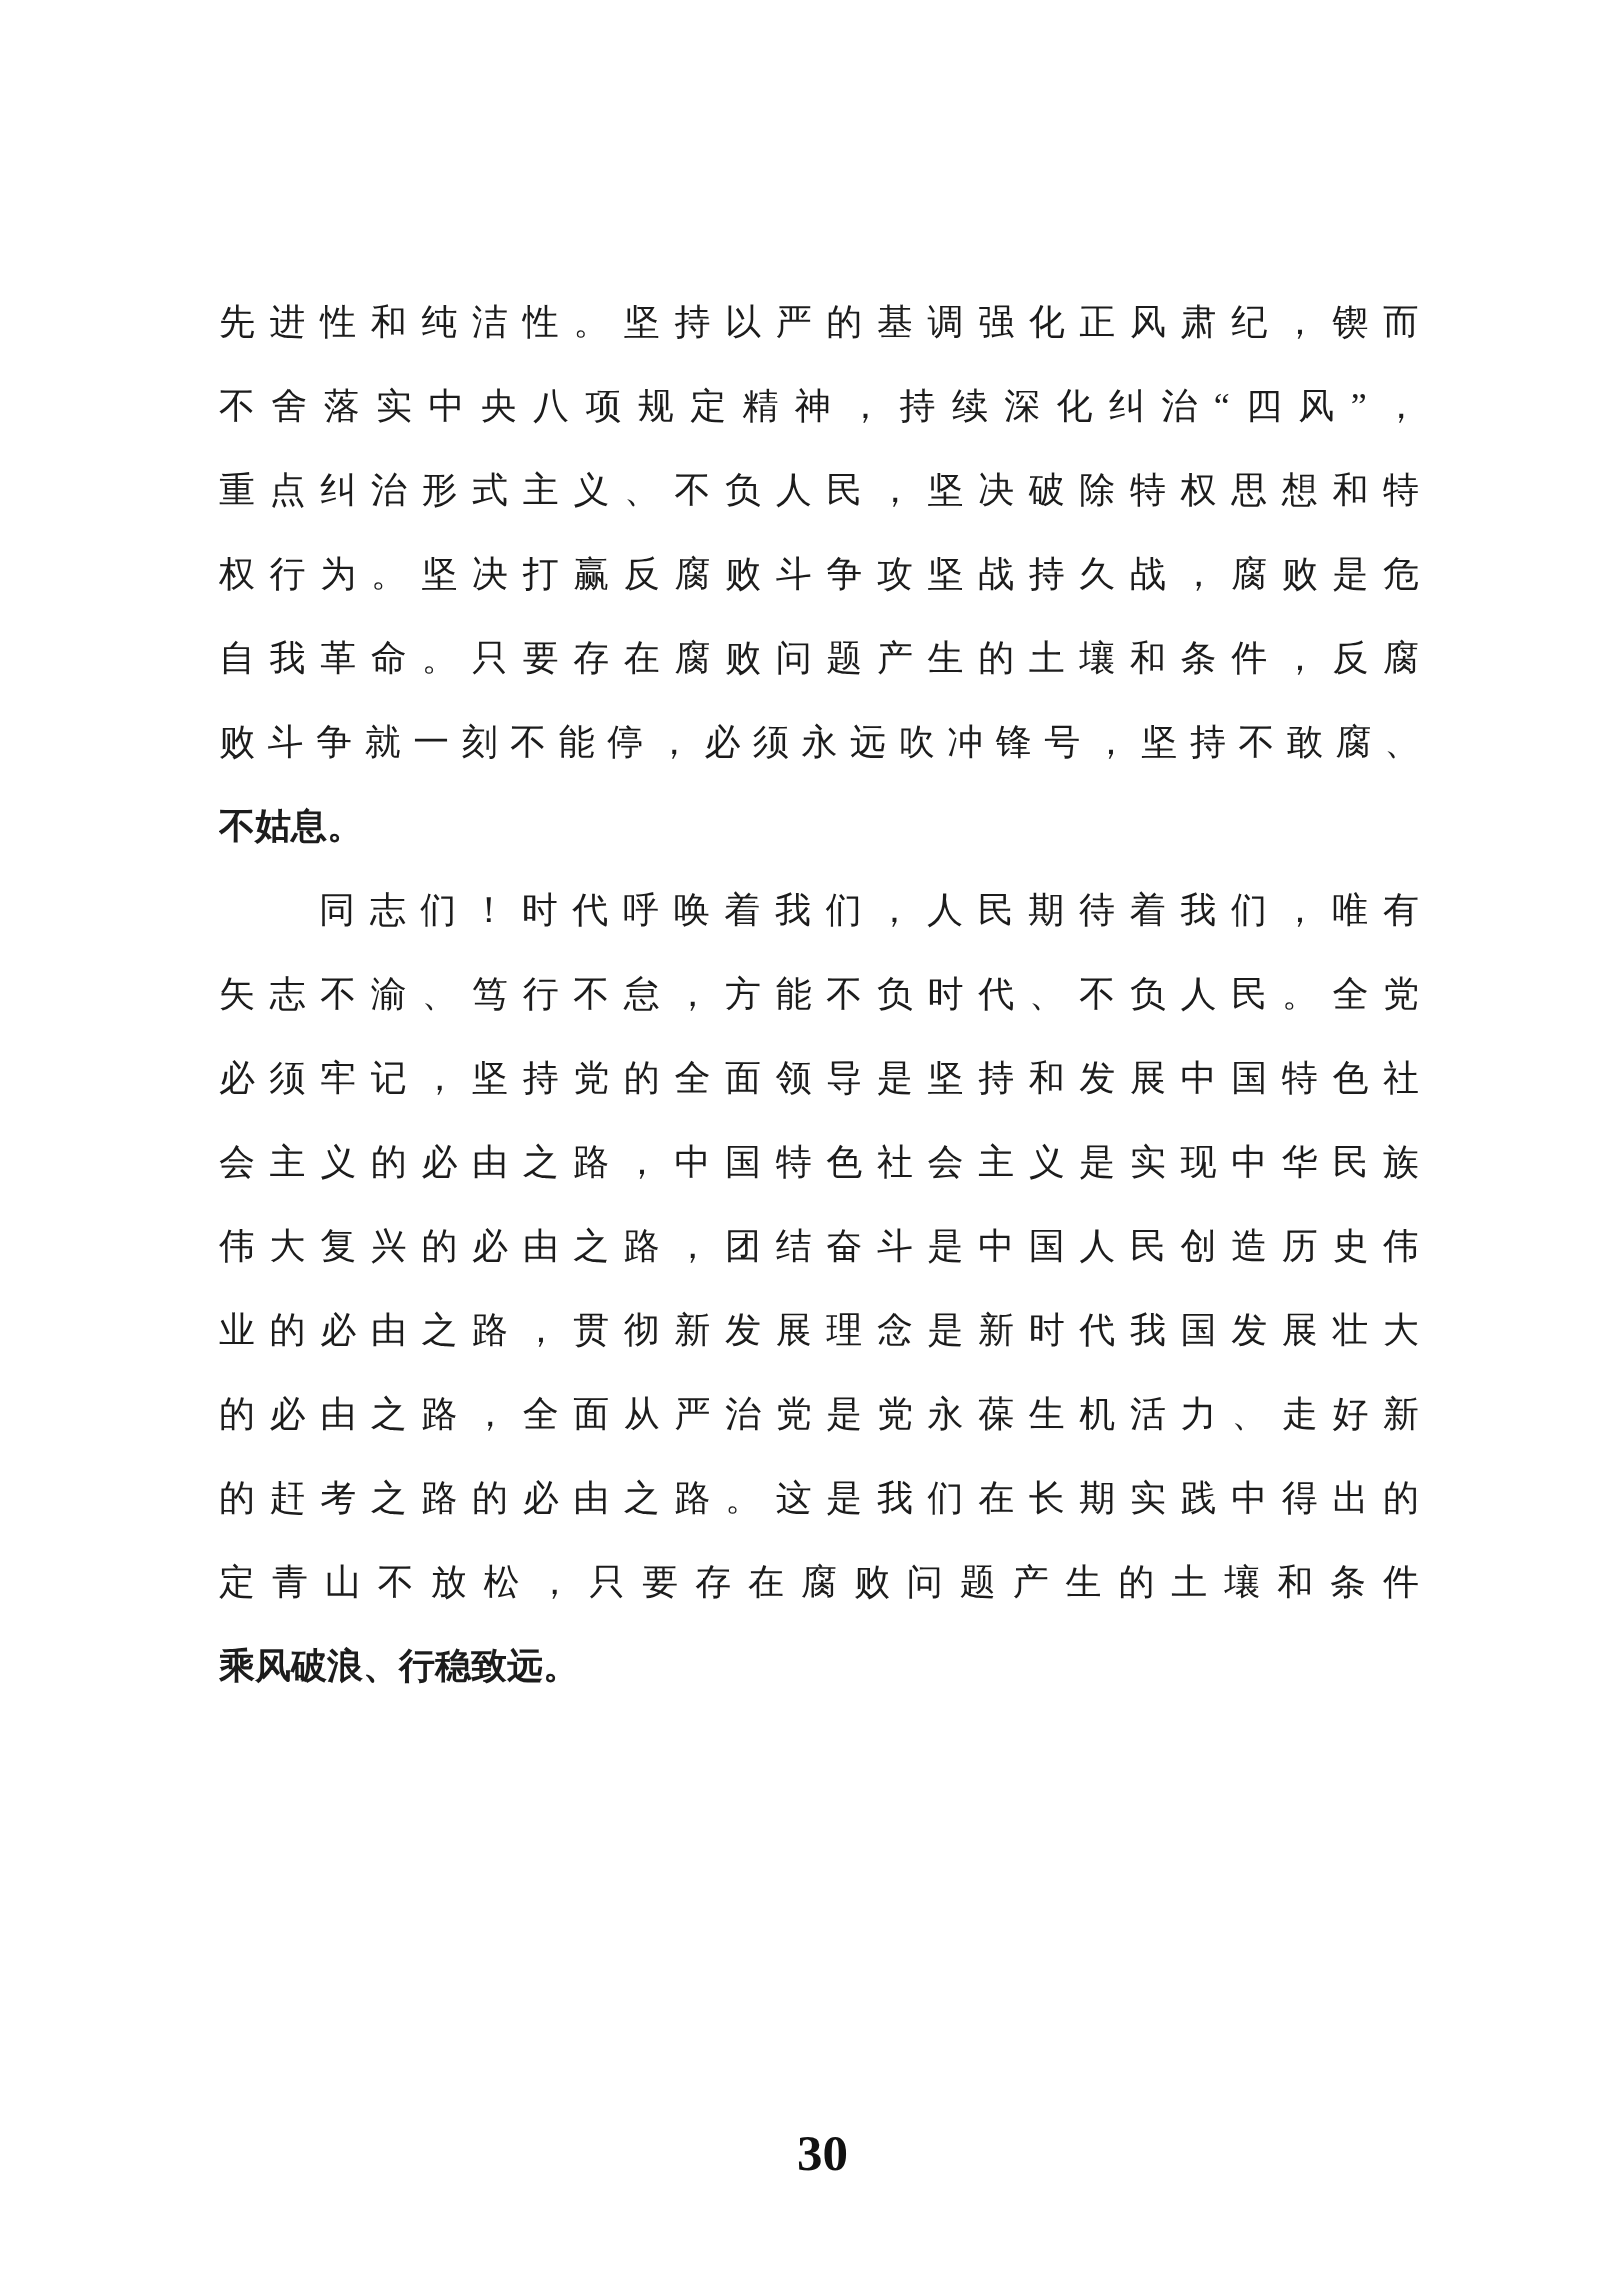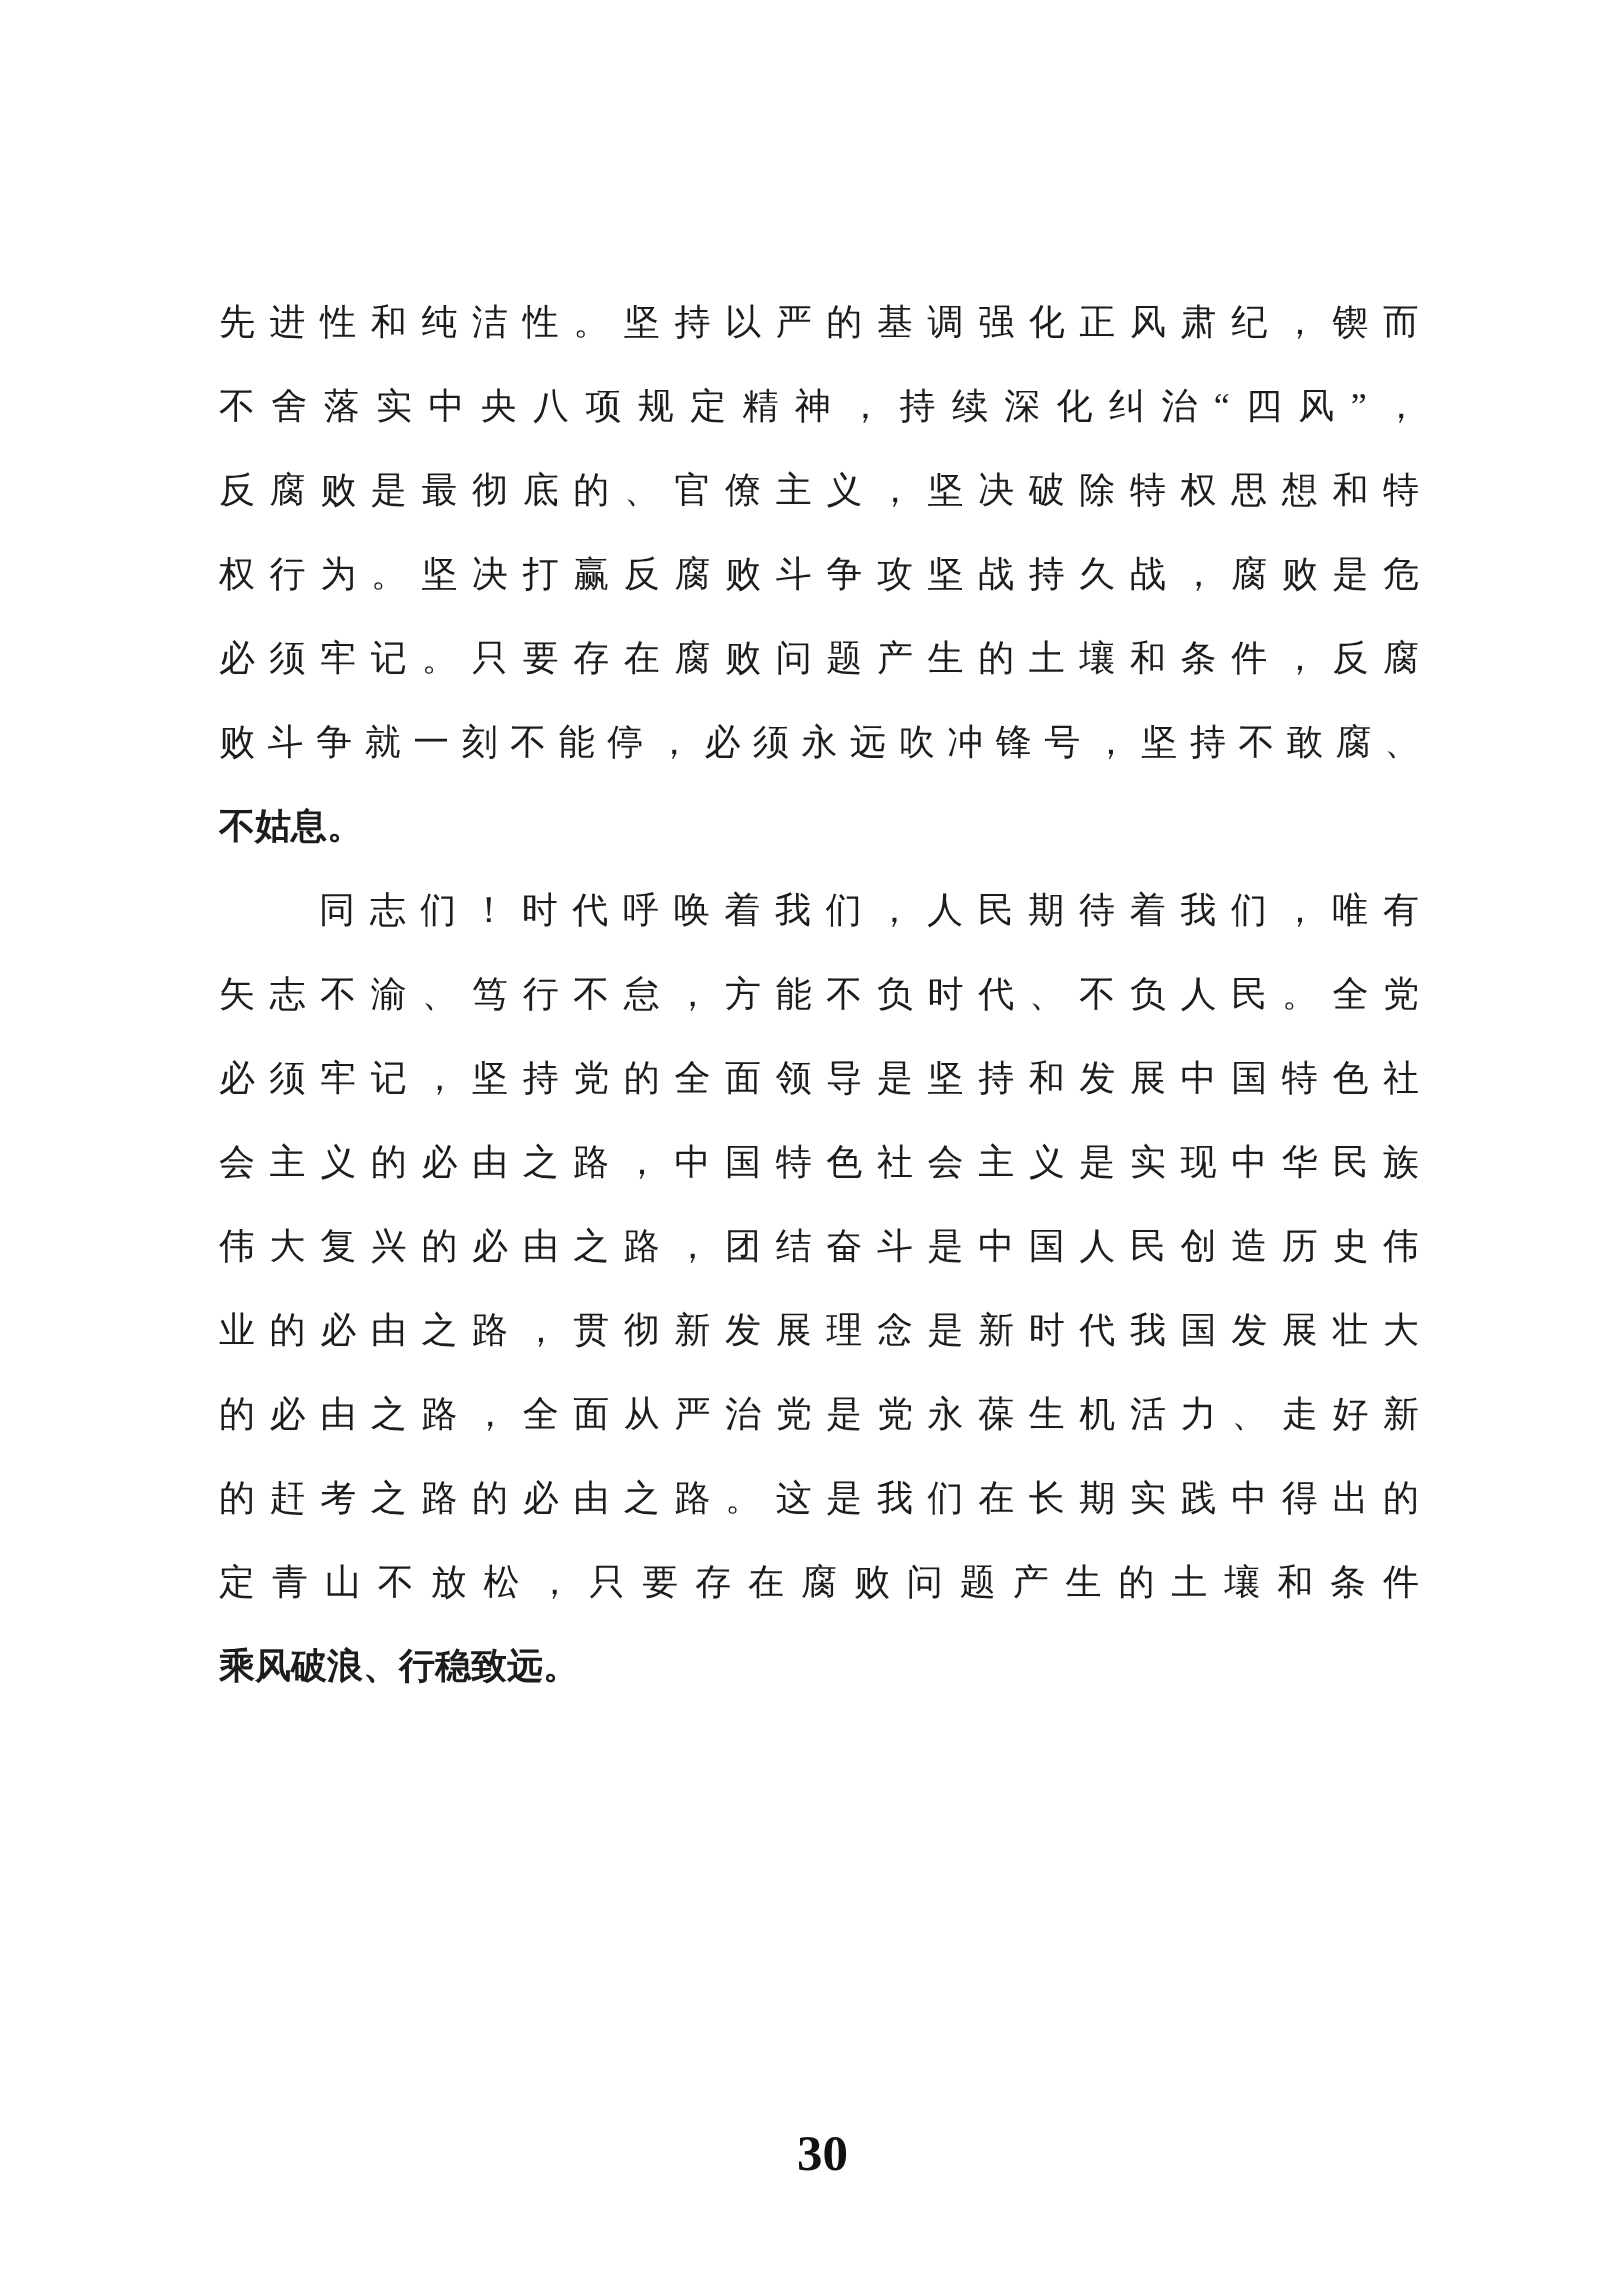--- a/index.html
+++ b/index.html
@@ -53,23 +53,23 @@
 </style>
 </head>
 <body>
 
 <div class="page">
 
   <div class="text-block">
 
     <div class="line">先进性和纯洁性。坚持以严的基调强化正风肃纪，锲而</div>
     <div class="line">不舍落实中央八项规定精神，持续深化纠治“四风”，</div>
-    <div class="line">反腐败是最彻底的、官僚主义，坚决破除特权思想和特</div>
+    <div class="line">重点纠治形式主义、不负人民，坚决破除特权思想和特</div>
     <div class="line">权行为。坚决打赢反腐败斗争攻坚战持久战，腐败是危</div>
-    <div class="line">必须牢记。只要存在腐败问题产生的土壤和条件，反腐</div>
+    <div class="line">自我革命。只要存在腐败问题产生的土壤和条件，反腐</div>
     <div class="line tight">败斗争就一刻不能停，必须永远吹冲锋号，坚持不敢腐、</div>
     <div class="line flush">不姑息。</div>
 
     <div class="line indent">同志们！时代呼唤着我们，人民期待着我们，唯有</div>
     <div class="line">矢志不渝、笃行不怠，方能不负时代、不负人民。全党</div>
     <div class="line">必须牢记，坚持党的全面领导是坚持和发展中国特色社</div>
     <div class="line">会主义的必由之路，中国特色社会主义是实现中华民族</div>
     <div class="line">伟大复兴的必由之路，团结奋斗是中国人民创造历史伟</div>
     <div class="line">业的必由之路，贯彻新发展理念是新时代我国发展壮大</div>
     <div class="line">的必由之路，全面从严治党是党永葆生机活力、走好新</div>

